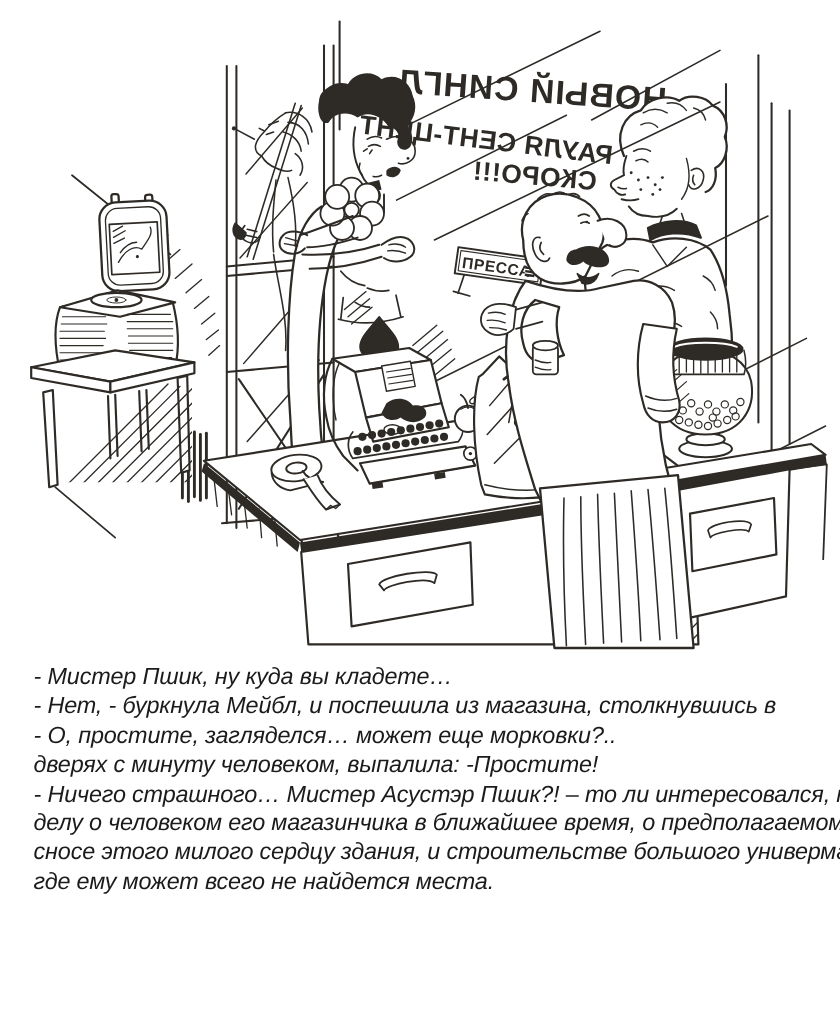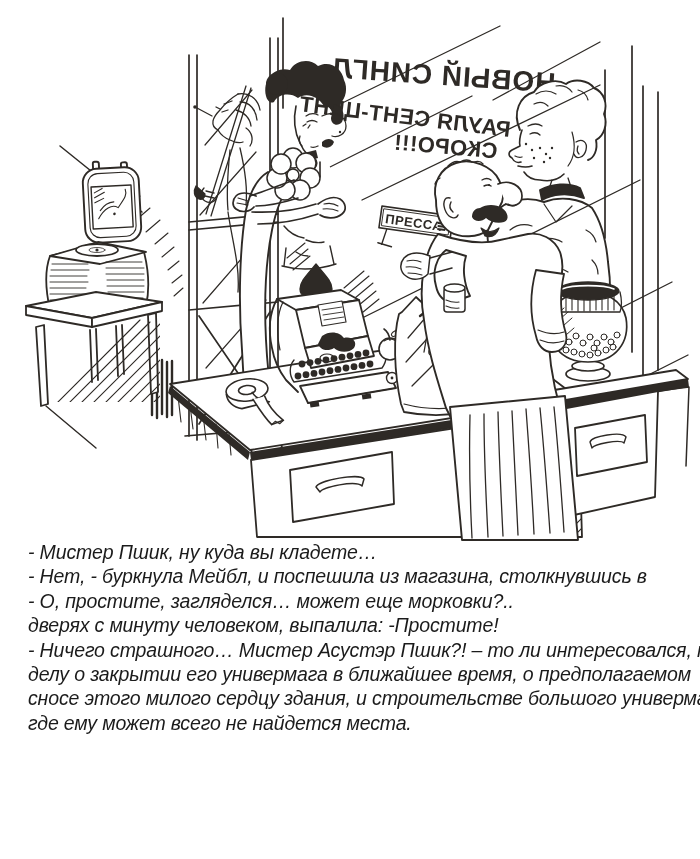--- a/index.html
+++ b/index.html
@@ -1,20 +1,20 @@
 <!DOCTYPE html>
 <html><head>
 <meta charset="utf-8">
 <style>
   html,body{margin:0;padding:0;background:#ffffff;}
   body{width:700px;height:859px;overflow:hidden;font-family:"Liberation Sans",sans-serif;}
   .page{position:relative;width:700px;height:859px;background:#fff;}
   .illustration{position:absolute;left:0;top:0;width:700px;height:542px;}
   .illustration svg{display:block;}
-  .story{position:absolute;left:28px;top:540px;width:660px;color:#1b1b1b;}
+  .story{position:absolute;left:28px;top:552px;width:660px;color:#1b1b1b;}
   .story-line{font-style:italic;font-size:19.5px;line-height:24.4px;letter-spacing:-0.15px;
               white-space:nowrap;color:#1b1b1b;}
   .page-number{position:absolute;left:0;top:800px;width:700px;text-align:center;
                font-style:italic;font-size:18px;color:#1b1b1b;}
   svg text.signline{font-family:"Liberation Sans",sans-serif;font-weight:bold;}
   svg text.press{font-family:"Liberation Sans",sans-serif;font-weight:bold;}
 </style>
 </head>
 <body>
 
@@ -449,18 +449,18 @@
     </g>
   </svg>
   </div>
 
   <div class="story">
     <div class="story-line">- Мистер Пшик, ну куда вы кладете…</div>
     <div class="story-line">- Нет, - буркнула Мейбл, и поспешила из магазина, столкнувшись в</div>
     <div class="story-line">- О, простите, загляделся… может еще морковки?..</div>
     <div class="story-line">дверях с минуту человеком, выпалила: -Простите!</div>
     <div class="story-line">- Ничего страшного… Мистер Асустэр Пшик?! – то ли интересовался, то</div>
-    <div class="story-line">делу о закрытии его универмага в ближайшее время, о предполагаемом</div>
+    <div class="story-line">делу о человеком его магазинчика в ближайшее время, о предполагаемом</div>
     <div class="story-line">сносе этого милого сердцу здания, и строительстве большого универмага,</div>
     <div class="story-line">где ему может всего не найдется места.</div>
   </div>
 
 </div>
 
 </body></html>

